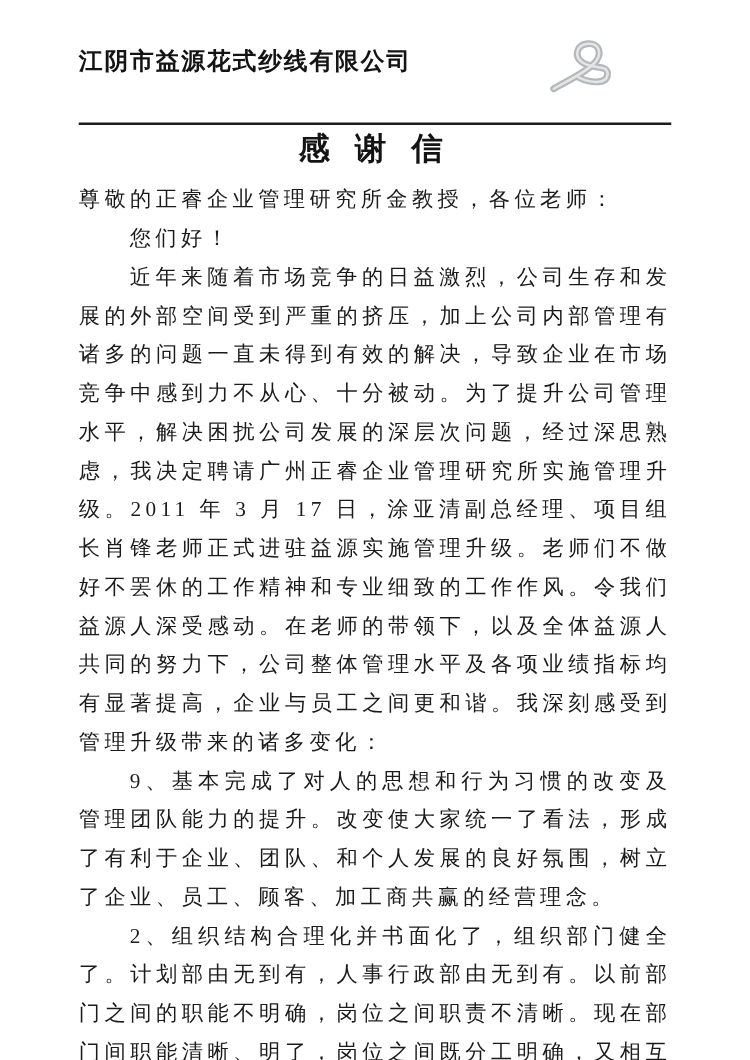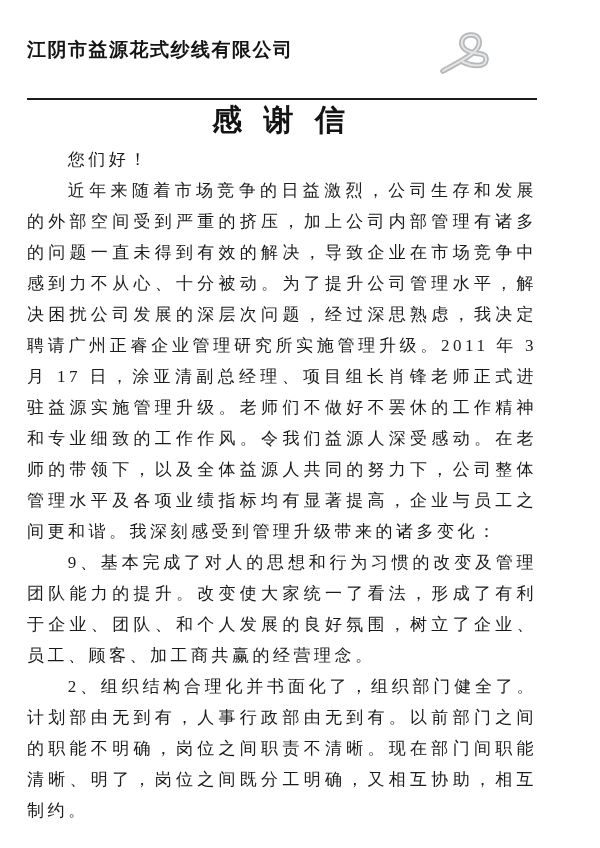--- a/index.html
+++ b/index.html
@@ -11,21 +11,21 @@
     width: 600px;
     height: 848px;
     overflow: hidden;
     font-family: "Liberation Serif", serif;
     color: #1a1a1a;
   }
   .page {
     box-sizing: border-box;
     width: 600px;
     height: 680px;
-    padding: 36px 63px 0 27px;
+    padding: 36px 63px 0 63px;
     background: #ffffff;
   }
   .letter-header {
     position: relative;
     height: 46px;
   }
   .company-name {
     font-size: 19px;
     font-weight: bold;
     letter-spacing: 1.5px;
@@ -42,21 +42,21 @@
     width: 58px;
     height: 50px;
   }
   .header-rule {
     border: none;
     border-top: 2.5px solid #1c1c1c;
     margin: 16px 0 2px 0;
   }
   .letter-title {
     text-align: center;
-    font-size: 30px;
+    font-size: 25px;
     font-weight: bold;
     letter-spacing: 7px;
     line-height: 36px;
     margin: 2px 0 6px 0;
     color: #141414;
   }
   .letter-body {
     font-size: 17px;
     line-height: 31px;
     letter-spacing: 3.5px;
@@ -88,19 +88,20 @@
         </g>
       </svg>
     </div>
   </div>
 
   <hr class="header-rule">
 
   <div class="letter-title">感 谢 信</div>
 
   <div class="letter-body">
+    <p class="salutation">尊敬的正睿企业管理研究所金教授，各位老师：</p>
     <p>您们好！</p>
     <p>近年来随着市场竞争的日益激烈，公司生存和发展的外部空间受到严重的挤压，加上公司内部管理有诸多的问题一直未得到有效的解决，导致企业在市场竞争中感到力不从心、十分被动。为了提升公司管理水平，解决困扰公司发展的深层次问题，经过深思熟虑，我决定聘请广州正睿企业管理研究所实施管理升级。2011 年 3 月 17 日，涂亚清副总经理、项目组长肖锋老师正式进驻益源实施管理升级。老师们不做好不罢休的工作精神和专业细致的工作作风。令我们益源人深受感动。在老师的带领下，以及全体益源人共同的努力下，公司整体管理水平及各项业绩指标均有显著提高，企业与员工之间更和谐。我深刻感受到管理升级带来的诸多变化：</p>
     <p>9、基本完成了对人的思想和行为习惯的改变及管理团队能力的提升。改变使大家统一了看法，形成了有利于企业、团队、和个人发展的良好氛围，树立了企业、员工、顾客、加工商共赢的经营理念。</p>
     <p>2、组织结构合理化并书面化了，组织部门健全了。计划部由无到有，人事行政部由无到有。以前部门之间的职能不明确，岗位之间职责不清晰。现在部门间职能清晰、明了，岗位之间既分工明确，又相互协助，相互制约。</p>
   </div>
 
 </div>
 
 </body></html>

